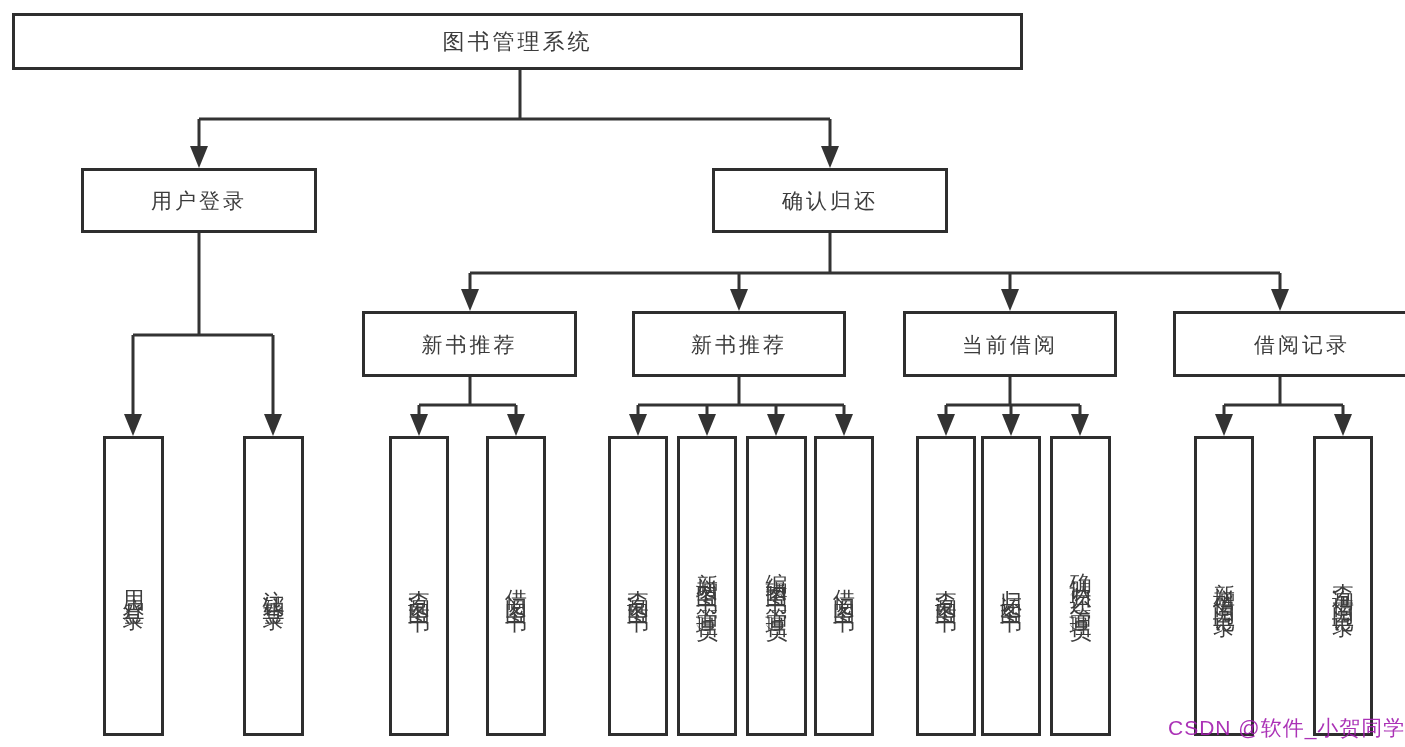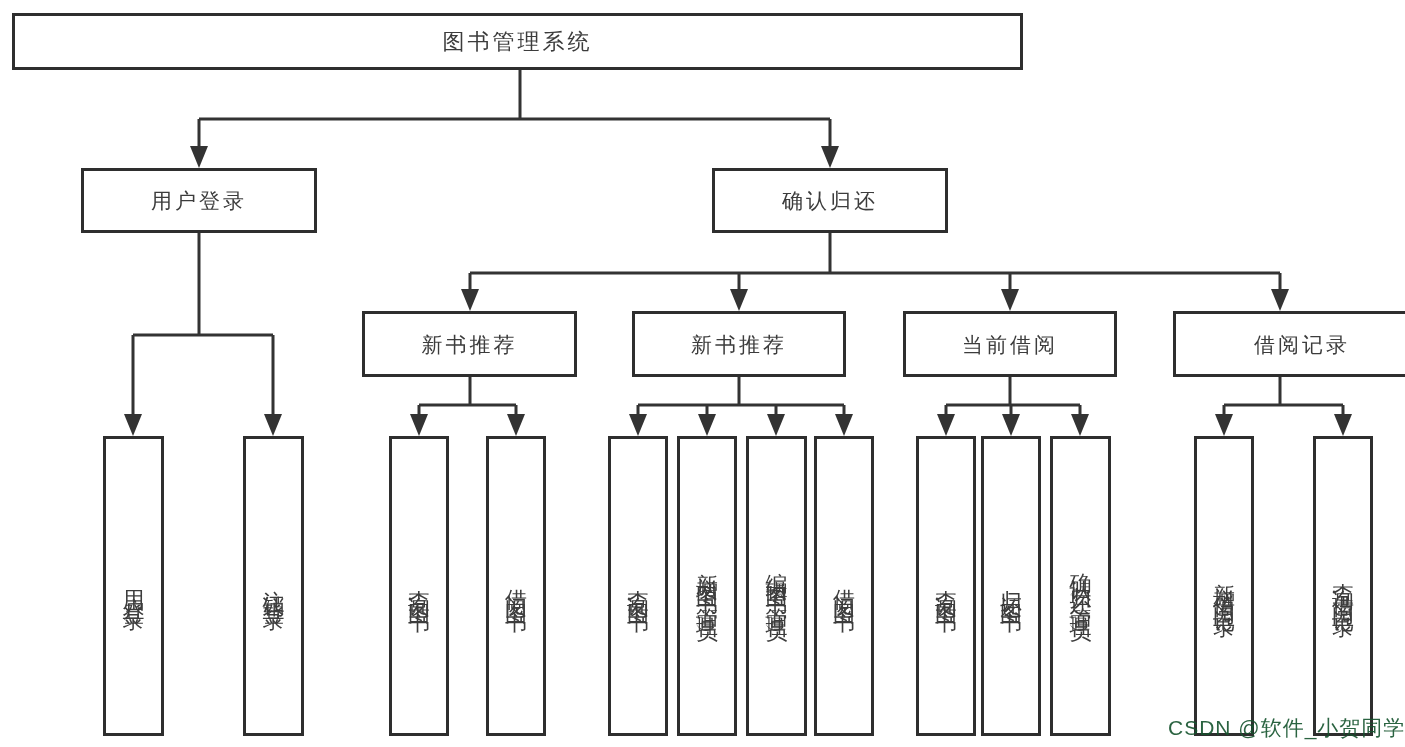--- a/index.html
+++ b/index.html
@@ -58,21 +58,21 @@
     letter-spacing: 7px;
     line-height: 1;
     white-space: nowrap;
   }
   .watermark {
     position: absolute;
     left: 1168px;
     top: 714px;
     width: 232px;
     font-size: 21px;
-    color: #14532d;
+    color: #a21caf;
     opacity: 0.9;
     z-index: 3;
     white-space: nowrap;
     letter-spacing: 1px;
   }
 </style>
 </head>
 <body>
 
 <div class="canvas">

